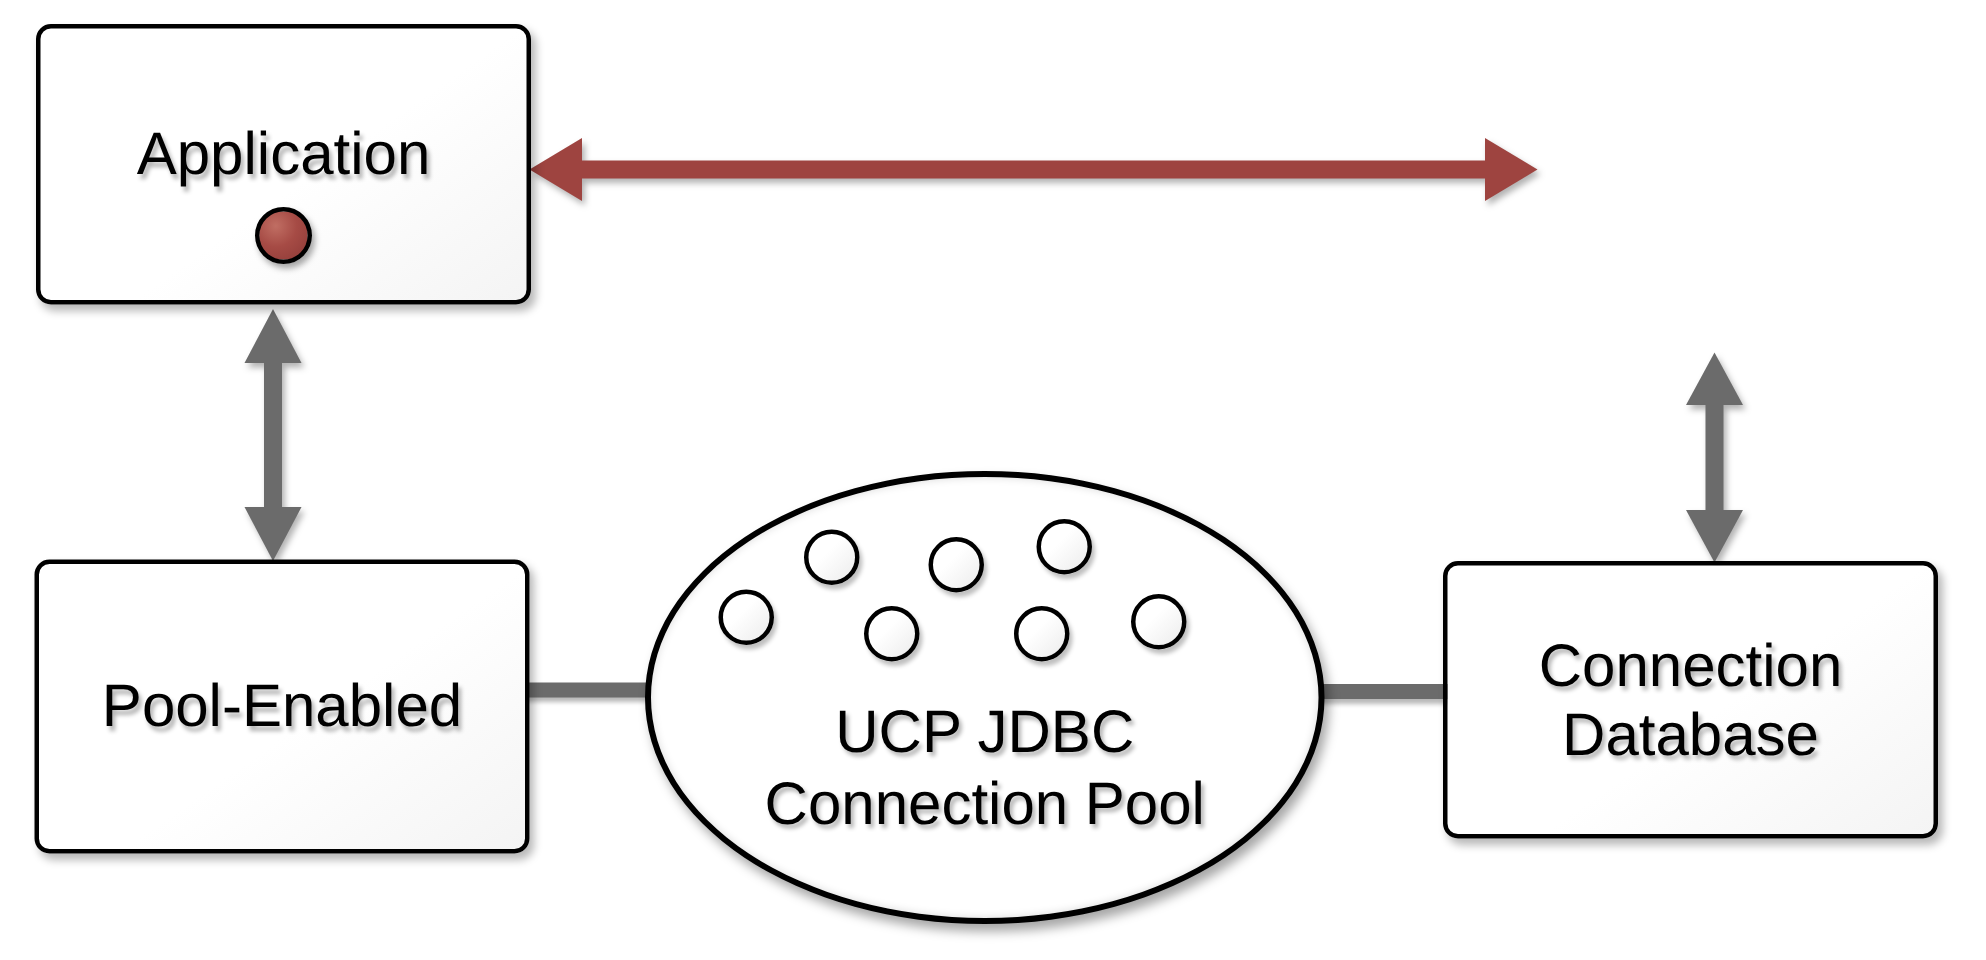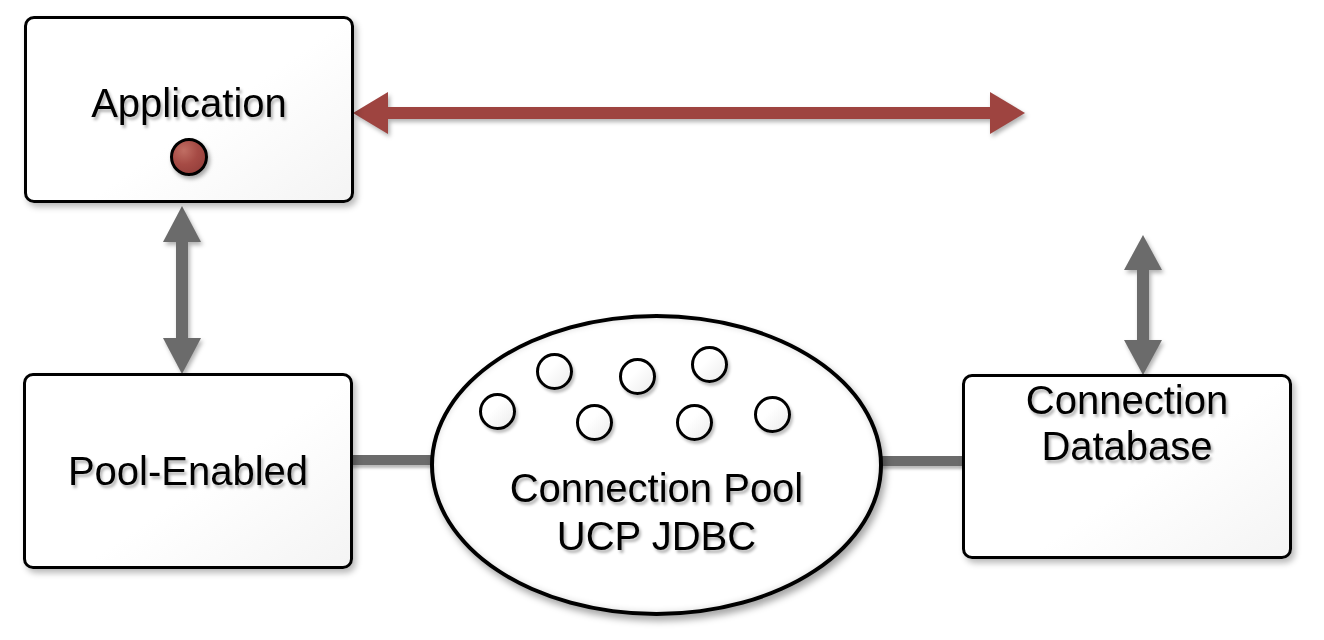--- a/index.html
+++ b/index.html
@@ -15,21 +15,21 @@
     display:flex;flex-direction:column;align-items:center;
     text-align:center;
   }
   .node-label{
     font-size:40px;line-height:46px;white-space:nowrap;
     text-shadow:2px 3px 3px rgba(0,0,0,0.30);
   }
   .app-box{left:24px;top:16px;width:330px;height:187px;padding-top:62px;}
   .app-box .node-label{line-height:44px;}
   .pool-box{left:23px;top:373px;width:330px;height:196px;justify-content:center;}
-  .factory-box{left:962px;top:374px;width:330px;height:185px;}
+  .factory-box{left:962px;top:374px;width:330px;height:185px;justify-content:center;}
   .red-dot{
     width:38px;height:38px;box-sizing:border-box;margin-top:13px;
     border:3px solid #000;border-radius:50%;
     background:radial-gradient(circle at 34% 30%,#c06e63 0%,#a64b45 45%,#96403c 80%);
     box-shadow:2px 3px 4px rgba(0,0,0,0.35);
   }
   .cylinder-wrap{position:absolute;left:1018px;top:14px;width:240px;height:222px;}
   .cylinder-wrap svg{filter:drop-shadow(3px 4px 4px rgba(0,0,0,0.28));}
   .cyl-label{
     position:absolute;left:0;top:106px;width:100%;text-align:center;
@@ -101,18 +101,18 @@
     <div>
         <div class="pool-circle" style="left: 102px; top: 35px;"></div>
         <div class="pool-circle" style="left: 185px; top: 40px;"></div>
         <div class="pool-circle" style="left: 257px; top: 28px;"></div>
         <div class="pool-circle" style="left: 45px; top: 75px;"></div>
         <div class="pool-circle" style="left: 142px; top: 86px;"></div>
         <div class="pool-circle" style="left: 242px; top: 86px;"></div>
         <div class="pool-circle" style="left: 320px; top: 78px;"></div>
       </div>
     <div class="pool-label">
+      <div>UCP JDBC</div>
       <div>Connection Pool</div>
-      <div>UCP JDBC</div>
     </div>
   </div>
 
 </div>
 
 </body></html>

